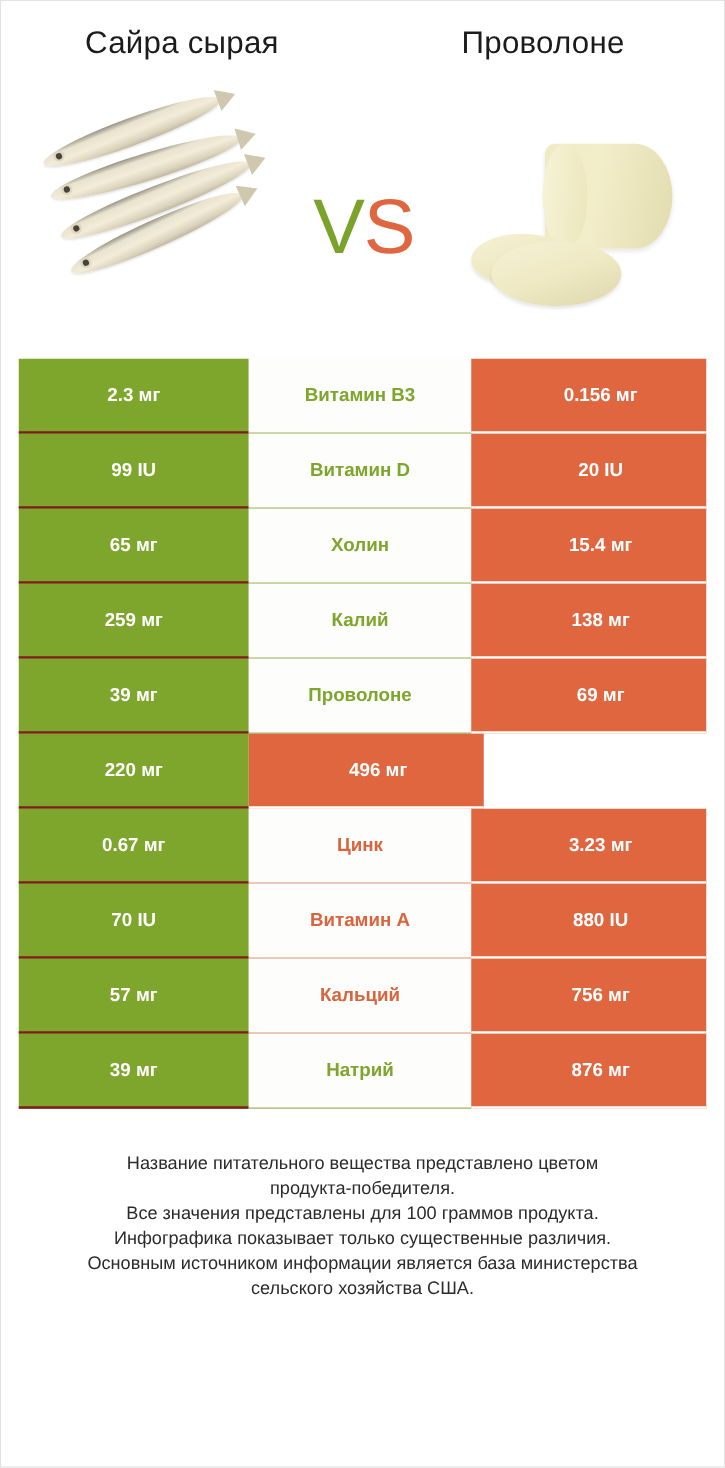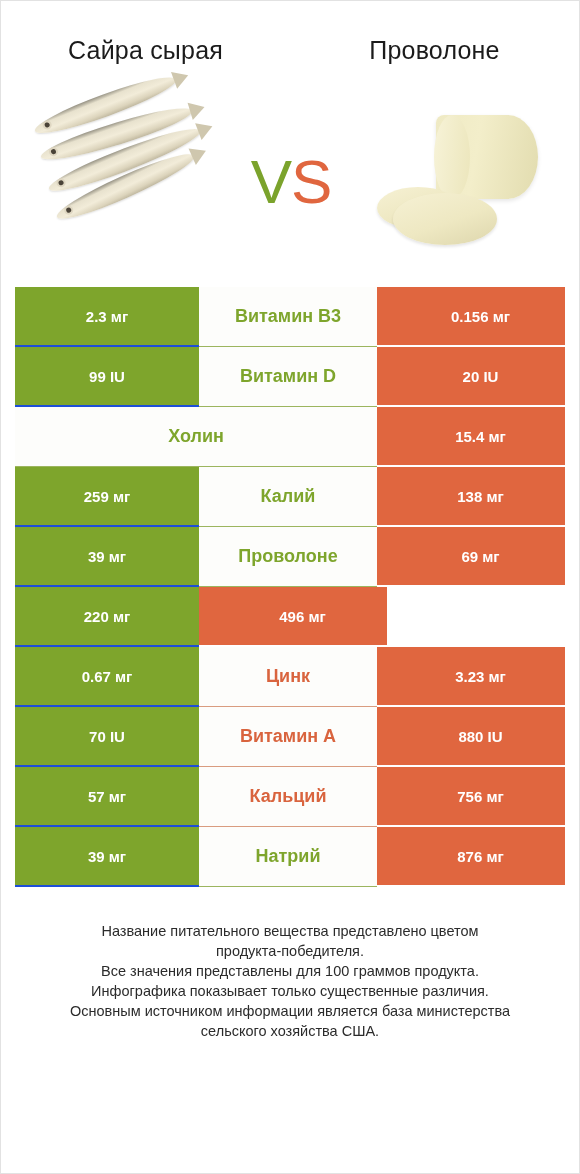--- a/index.html
+++ b/index.html
@@ -22,21 +22,21 @@
     width: 578px;
     height: 1172px;
     background: #ffffff;
   }
 
   
   .header {
     display: flex;
     flex-direction: row;
     align-items: flex-start;
-    padding: 34px 0 0 0;
+    padding: 18px 0 0 0;
     height: 80px;
     box-sizing: border-box;
   }
   .header-col {
     width: 50%;
     display: flex;
     justify-content: center;
   }
   .food-title {
     font-size: 25px;
@@ -172,33 +172,33 @@
     align-items: center;
     justify-content: center;
     font-size: 15px;
     font-weight: 700;
     box-sizing: border-box;
   }
   .cell-left {
     width: 184px;
     background: #7ea52c;
     color: #ffffff;
-    border-bottom: 2px solid #1d4ed8;
+    border-bottom: 2px solid #7f1d1d;
   }
   .cell-right {
     width: 188px;
     background: #e0663f;
     color: #ffffff;
     border-bottom: 2px solid #ffffff;
     padding-left: 19px;
   }
   .cell-mid {
     flex: 1;
     background: #fdfdfb;
-    font-size: 18px;
+    font-size: 15px;
     font-weight: 700;
   }
   .cell-mid.win-green {
     color: #7ea52c;
     border-bottom: 1px solid #9cb55e;
   }
   .cell-mid.win-orange {
     color: #d9643e;
     border-bottom: 1px solid #d99c7f;
   }
@@ -259,20 +259,21 @@
         <div class="cell cell-left">2.3 мг</div>
         <div class="cell cell-mid win-green">Витамин B3</div>
         <div class="cell cell-right">0.156 мг</div>
       </div>
       <div class="row">
         <div class="cell cell-left">99 IU</div>
         <div class="cell cell-mid win-green">Витамин D</div>
         <div class="cell cell-right">20 IU</div>
       </div>
       <div class="row">
+        <div class="cell cell-left">65 мг</div>
         <div class="cell cell-mid win-green">Холин</div>
         <div class="cell cell-right">15.4 мг</div>
       </div>
       <div class="row">
         <div class="cell cell-left">259 мг</div>
         <div class="cell cell-mid win-green">Калий</div>
         <div class="cell cell-right">138 мг</div>
       </div>
       <div class="row">
         <div class="cell cell-left">39 мг</div>

